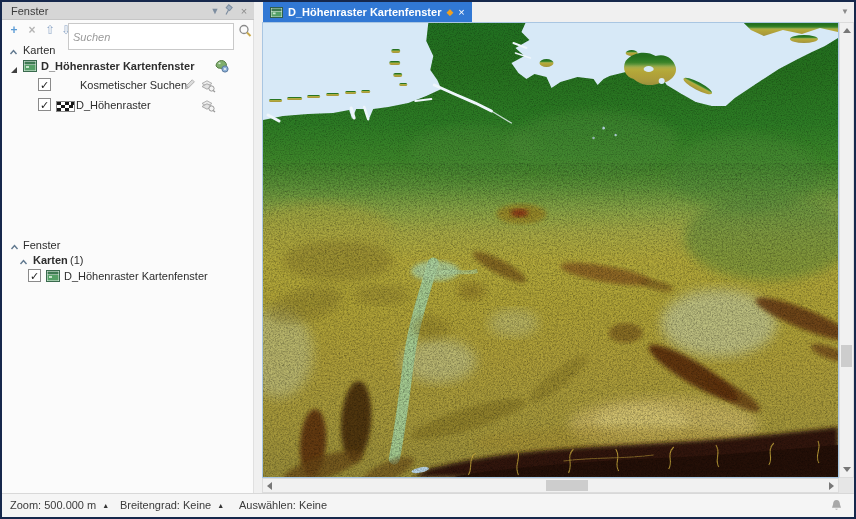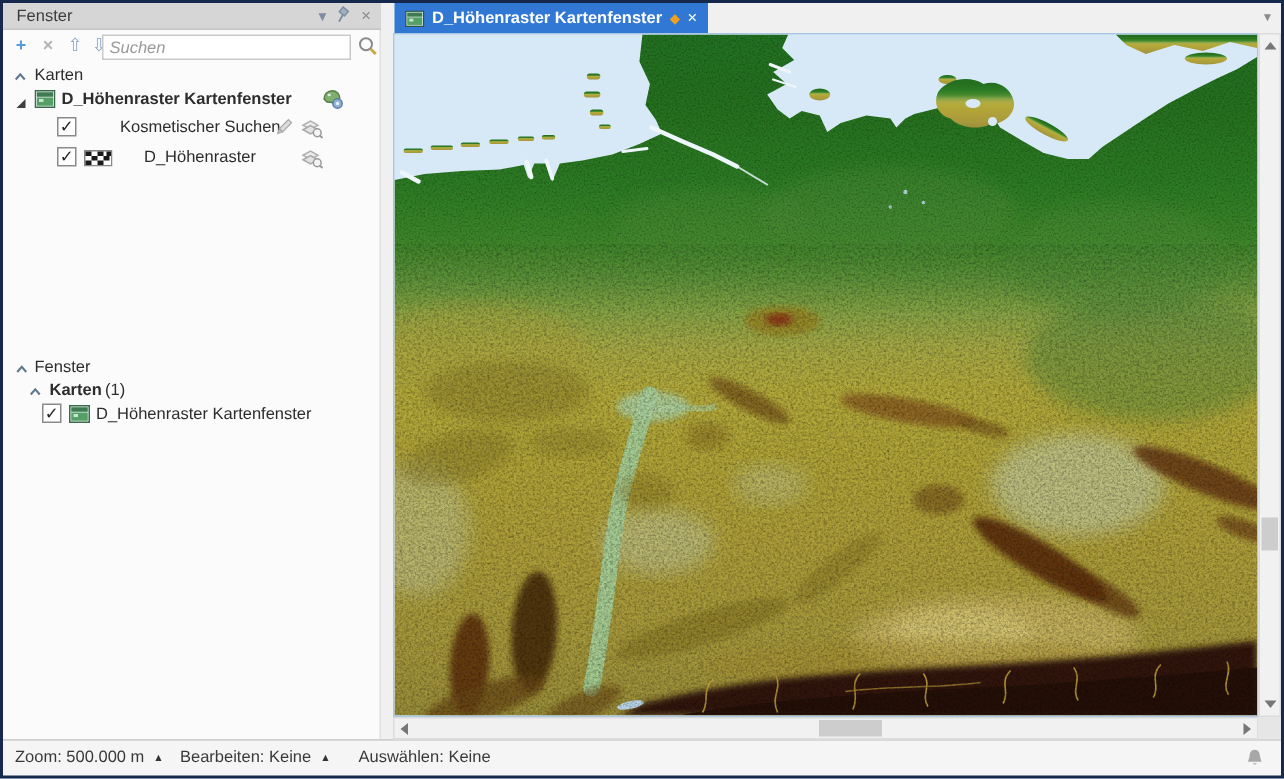--- a/index.html
+++ b/index.html
@@ -12,21 +12,21 @@
            background:#fbfbfb; border-right:1px solid #e0e0e0; }
   .panel-header { position:absolute; left:0; top:0; width:252px; height:18px;
                   background:#d6d6d6; border-bottom:1px solid #c6c6c6; }
   .panel-title { position:absolute; left:9px; top:3px; color:#3c3c3c; }
   .ph-icon { position:absolute; top:2px; width:14px; height:14px; text-align:center;
              color:#7d8da0; font-size:9px; line-height:14px; cursor:default; }
   .ph-close { font-size:11px; color:#8a8a8a; }
   .toolbar { position:absolute; left:0; top:19px; width:252px; height:20px; }
   .tb-btn { position:absolute; top:1px; width:16px; height:16px; text-align:center;
             line-height:16px; font-size:12px; }
-  .search-box { position:absolute; left:66px; top:2px; width:166px; height:17px;
+  .search-box { position:absolute; left:66px; top:2px; width:166px; height:27px;
                 border:1px solid #c9c9c9; background:#fff; font-size:11px;
                 font-family:"Liberation Sans",sans-serif; padding:0 4px; color:#333; }
   .search-box::placeholder { font-style:italic; color:#9a9a9a; }
   .tree-row { position:absolute; left:0; width:204px; height:16px; line-height:16px; }
   .chev { position:absolute; width:10px; height:10px; top:3px; }
   .expander { position:absolute; width:8px; height:8px; top:4px; }
   .row-label { position:absolute; top:0; white-space:nowrap; color:#2d2d2d; }
   .bold { font-weight:bold; }
   .cbx { position:absolute; top:1px; width:13px; height:13px; background:#fff;
          border:1px solid #8a8a8a; text-align:center; line-height:12px;
@@ -164,21 +164,21 @@
               <rect x="1" y="1" width="4" height="3"></rect>
               <rect x="9" y="1" width="4" height="3"></rect>
               <rect x="5" y="4" width="4" height="3"></rect>
               <rect x="13" y="4" width="4" height="3"></rect>
               <rect x="1" y="7" width="4" height="3"></rect>
               <rect x="9" y="7" width="4" height="3"></rect>
               <rect x="15" y="1" width="3" height="3"></rect>
             </g>
           </svg>
       </span>
-      <span class="row-label" style="left:94px;">D_Höhenraster</span>
+      <span class="row-label" style="left:74px;">D_Höhenraster</span>
       <span class="row-action" style="left:198px;">
         <svg width="16" height="15" viewBox="0 0 16 15">
             <path d="M2,5.5 L7,2.8 L12,5.5 L7,8.2 Z" fill="#ededed" stroke="#b0b0b0"></path>
             <path d="M2,8.5 L7,5.8 L12,8.5 L7,11.2 Z" fill="#e2e2e2" stroke="#a8a8a8"></path>
             <circle cx="11.5" cy="10.5" r="2.6" fill="#f4f4f4" stroke="#9a9a9a"></circle>
             <line x1="13.2" y1="12.4" x2="15" y2="14" stroke="#9a9a9a" stroke-width="1.3"></line>
           </svg>
       </span>
     </div>
 
@@ -394,21 +394,21 @@
       <span class="tri tri-right" style="right:4px; top:3px;"></span>
     </div>
     <div class="sb-corner"></div>
   </div>
 
   <div class="statusbar">
     <span class="sb-item" style="left:8px;">
       <span>Zoom: 500.000 m</span><span class="sb-arrow">▲</span>
     </span>
     <span class="sb-item" style="left:118px;">
-      <span>Bearbeiten: Keine</span><span class="sb-arrow">▲</span>
+      <span>Breitengrad: Keine</span><span class="sb-arrow">▲</span>
     </span>
     <span class="sb-item" style="left:237px;">
       <span>Auswählen: Keine</span>
     </span>
     <span class="bell">
       <svg width="15" height="15" viewBox="0 0 16 16">
           <path d="M8,2 C5.4,2 4.4,4 4.3,6.8 L3.2,10.5 L12.8,10.5 L11.7,6.8 C11.6,4 10.6,2 8,2 Z" fill="#a8a8a8"></path>
           <path d="M6.6,11.5 a1.5,1.5 0 0 0 2.8,0 Z" fill="#a8a8a8"></path>
         </svg>
     </span>

